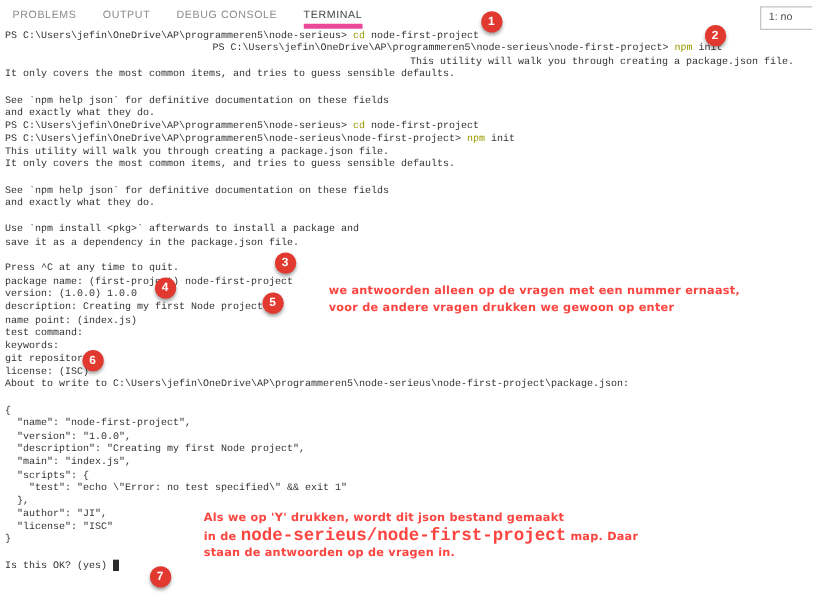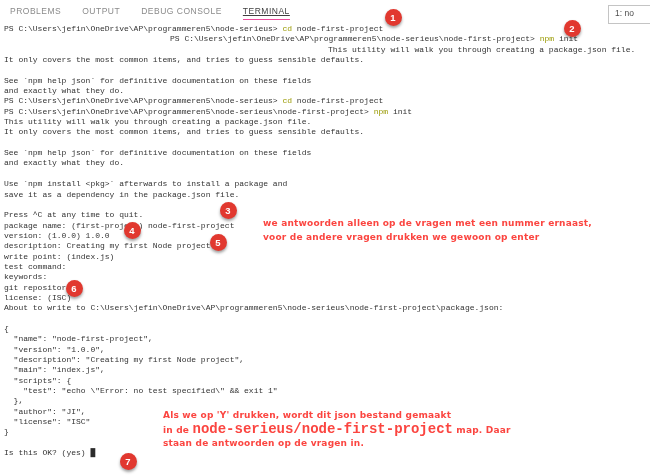--- a/index.html
+++ b/index.html
@@ -2,21 +2,21 @@
 <html><head>
 <meta charset="utf-8">
 <style>
   html,body{margin:0;padding:0;background:#fff;}
   .screen{position:relative;width:650px;height:475px;background:#ffffff;overflow:hidden;
           font-family:"Liberation Sans",sans-serif;}
   
   .tabbar{position:absolute;top:0;left:0;right:0;height:22px;display:flex;align-items:flex-start;
           padding:6px 0 0 10px;background:#ffffff;}
   .tab{font-size:8.5px;letter-spacing:.5px;color:#8a8a8a;margin-right:21px;padding-bottom:3px;cursor:default;}
-  .tab.active{color:#3f3f3f;border-bottom:1px solid #ec4899;text-decoration:underline;}
+  .tab.active{color:#3f3f3f;border-bottom:4px solid #ec4899;}
   .selector{position:absolute;top:5px;left:608px;width:60px;height:15px;border:1px solid #c4c4c4;
             background:#fff;font-size:8.5px;color:#4d4d4d;padding:2px 0 0 6px;box-sizing:content-box;}
   
   .terminal{position:absolute;left:4px;top:24px;right:0;bottom:0;
             font-family:"Liberation Mono","DejaVu Sans Mono",monospace;
             font-size:8px;color:#333333;}
   .tline{height:10.35px;line-height:10.35px;white-space:pre;}
   .c-cmd{color:#999900;}
   .c-cursor{color:#2b2b2b;}
   
@@ -59,21 +59,21 @@
       <div class="tline"><span>See `npm help json` for definitive documentation on these fields</span></div>
       <div class="tline"><span>and exactly what they do.</span></div>
       <div class="tline"></div>
       <div class="tline"><span>Use `npm install &lt;pkg&gt;` afterwards to install a package and</span></div>
       <div class="tline"><span>save it as a dependency in the package.json file.</span></div>
       <div class="tline"></div>
       <div class="tline"><span>Press ^C at any time to quit.</span></div>
       <div class="tline"><span>package name: (first-project) node-first-project</span></div>
       <div class="tline"><span>version: (1.0.0) 1.0.0</span></div>
       <div class="tline"><span>description: Creating my first Node project</span></div>
-      <div class="tline"><span>write point: (index.js)</span></div>
+      <div class="tline"><span>name point: (index.js)</span></div>
       <div class="tline"><span>test command:</span></div>
       <div class="tline"><span>keywords:</span></div>
       <div class="tline"><span>git repository:</span></div>
       <div class="tline"><span>license: (ISC)</span></div>
       <div class="tline"><span>About to write to C:\Users\jefin\OneDrive\AP\programmeren5\node-serieus\node-first-project\package.json:</span></div>
       <div class="tline"></div>
       <div class="tline"><span>{</span></div>
       <div class="tline"><span>  "name": "node-first-project",</span></div>
       <div class="tline"><span>  "version": "1.0.0",</span></div>
       <div class="tline"><span>  "description": "Creating my first Node project",</span></div>
@@ -89,16 +89,16 @@
     </div>
 
   <div id="overlays">
       <div class="circle" style="left: 384.5px; top: 8.5px;">1</div>
       <div class="circle" style="left: 563.5px; top: 19.5px;">2</div>
       <div class="circle" style="left: 219.5px; top: 201.5px;">3</div>
       <div class="circle" style="left: 123.5px; top: 221.5px;">4</div>
       <div class="circle" style="left: 209.5px; top: 233.5px;">5</div>
       <div class="circle" style="left: 65.5px; top: 279.5px;">6</div>
       <div class="circle" style="left: 119.5px; top: 452.5px;">7</div>
-      <div class="note" style="left: 263px; top: 217px;"><div><span>we antwoorden alleen op de vragen met een nummer ernaast,</span></div><div><span>voor de andere vragen drukken we gewoon op enter</span></div></div>
+      <div class="note" style="left: 263px; top: 227px;"><div><span>we antwoorden alleen op de vragen met een nummer ernaast,</span></div><div><span>voor de andere vragen drukken we gewoon op enter</span></div></div>
       <div class="note" style="left: 163px; top: 409px;"><div><span>Als we op 'Y' drukken, wordt dit json bestand gemaakt</span></div><div><span>in de </span><span class="note-mono">node-serieus/node-first-project</span><span> map. Daar</span></div><div><span>staan de antwoorden op de vragen in.</span></div></div>
     </div>
 </div>
 
 </body></html>

